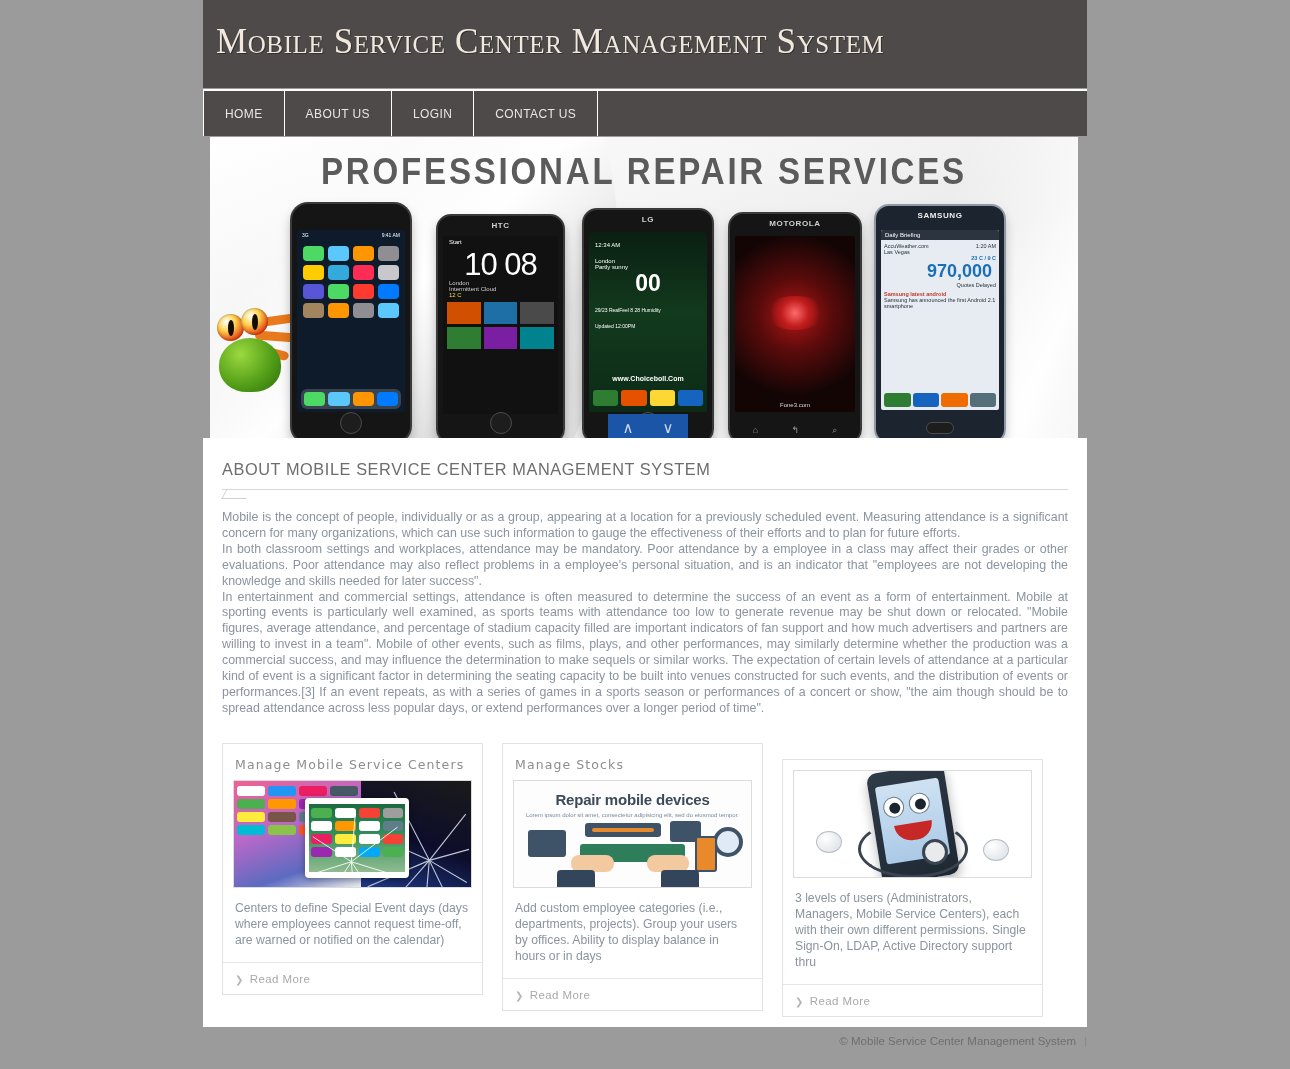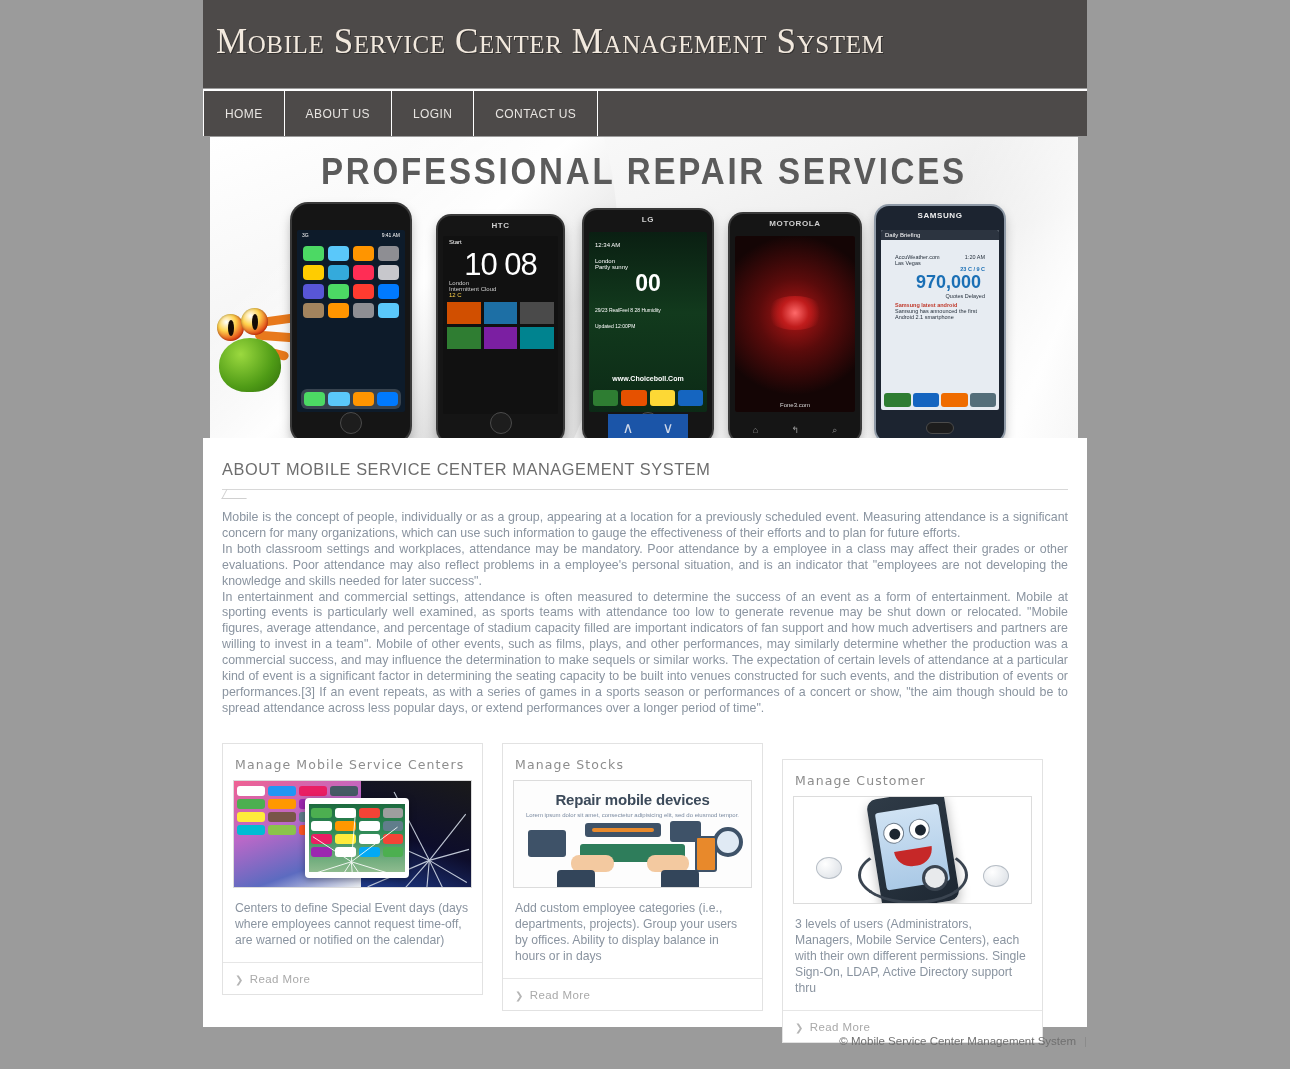--- a/index.html
+++ b/index.html
@@ -136,21 +136,21 @@
   
   #ph4 { left: 520px; width: 130px; height: 228px; }
   #ph4 .screen { background: radial-gradient(circle at 50% 45%, #b21616 0%, #5a0b0b 32%, #140505 70%); top:22px; bottom:30px; }
   .moto-eye { position:absolute; left:50%; top:44%; margin:-17px 0 0 -30px; width:60px; height:34px; border-radius:50%; background: radial-gradient(circle, #ff6a6a 0%, #c01c1c 40%, transparent 72%); }
   .moto-nav { position:absolute; bottom:6px; left:6px; right:6px; display:flex; justify-content:space-around; color:#9a9a9a; font-size:9px; }
 
   
   #ph5 { left: 666px; width: 128px; height: 236px; background:#1c2430; box-shadow: 0 0 0 2px #8e99a6, 0 6px 12px rgba(0,0,0,.3); }
   #ph5 .screen { background:#e7ecf2; top:24px; bottom:32px; }
   .sam-head { background:#2c3440; color:#fff; font-size:6px; padding:2px 4px; }
-  .sam-body { padding:14px; font-size:5.5px; color:#26303c; }
+  .sam-body { padding:3px; font-size:5.5px; color:#26303c; }
   .sam-big { font-size:18px; color:#1a6fb5; font-weight:bold; text-align:right; padding-right:4px; }
   .sam-icons { position:absolute; bottom:3px; left:3px; right:3px; display:flex; gap:2px; }
   .sam-icons i { flex:1; height:14px; border-radius:3px; }
   .frog {
     position:absolute; left:5px; bottom:46px; width:86px; height:92px;
   }
   .frog .body { position:absolute; left:4px; bottom:0; width:62px; height:54px; border-radius:50% 50% 45% 45%; background: radial-gradient(circle at 35% 30%, #9bd93f 0%, #4f9b16 60%, #2f6b0c 100%); }
   .frog .eye { position:absolute; width:27px; height:27px; border-radius:50%; background: radial-gradient(circle at 35% 30%, #ffffff 0%, #ffd34d 35%, #e03c10 75%); box-shadow: inset 0 0 3px rgba(0,0,0,.4); }
   .frog .eye.l { left:2px; top:14px; }
   .frog .eye.r { left:26px; top:8px; }
@@ -571,21 +571,20 @@
           <div class="card-text">Add custom employee categories (i.e., departments, projects). Group your users by offices. Ability to display balance in hours or in days</div>
           <div class="card-foot">
             <span class="read-more">
               <span class="chev">❯</span>
               <span>Read More</span>
             </span>
           </div>
         </div>
 
         <div class="card tall" style="margin-top:16px">
-          <div class="card-title">Manage Customer</div>
           <div class="card-img">
             <div class="art3">
               <div class="mphone">
                 <div class="mscr"></div>
                 <div class="eye l"></div>
                 <div class="eye r"></div>
                 <div class="mouth"></div>
               </div>
               <div class="hand l"></div>
               <div class="hand r"></div>

